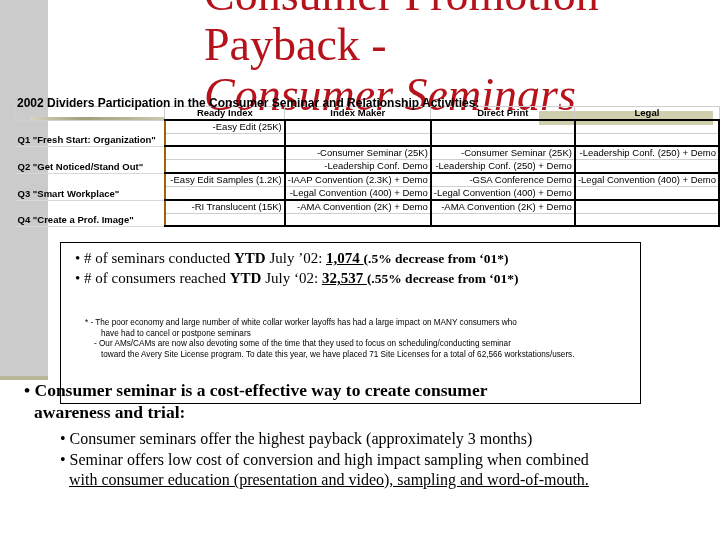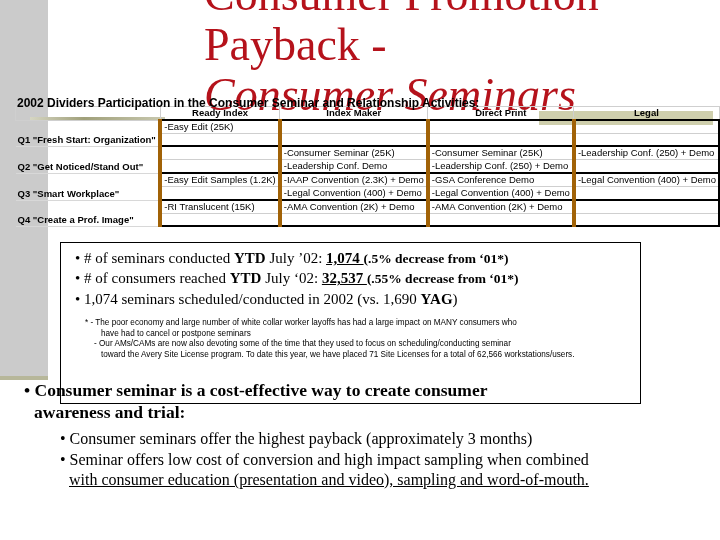--- a/index.html
+++ b/index.html
@@ -14,21 +14,21 @@
   .title { position: absolute; left: 204px; top: -30px; color: #b5121b; font-family: "Liberation Serif", serif; font-size: 46px; line-height: 50px; white-space: nowrap; }
   .title .l3 { font-style: italic; }
 
   .heading { position: absolute; left: 17px; top: 96px; font-family: "Liberation Sans", sans-serif; font-weight: bold; font-size: 12px; white-space: nowrap; z-index: 3; }
 
   table.grid { position: absolute; left: 15px; top: 106px; border-collapse: collapse; font-family: "Liberation Sans", sans-serif; font-size: 9.5px; z-index: 2; }
   table.grid td, table.grid th { height: 12.5px; padding: 0 2px; white-space: nowrap; overflow: hidden; line-height: 12px; }
   table.grid th { font-weight: bold; text-align: center; border: 1px solid #cfcfcf; }
   table.grid td { border-left: 1px solid #cfcfcf; border-right: 1px solid #cfcfcf; border-bottom: 1px solid #cfcfcf; }
   table.grid td.label { font-weight: bold; vertical-align: bottom; border: none; border-bottom: 1px solid #d8d8d8; }
-  table.grid td.dcell { border-left: 4px solid #a16207; border-right: 2px solid #000; }
+  table.grid td.dcell { border-left: 2px solid #a16207; border-right: 2px solid #000; text-align: right; }
   table.grid tr.qtop td.dcell { border-top: 2px solid #000; }
   table.grid tr.qend td.dcell { border-bottom: 2px solid #000; }
   .c0 { width: 150px; } .c1 { width: 120px; } .c2 { width: 143px; } .c3 { width: 142px; } .c4 { width: 139px; }
 
   .box { position: absolute; left: 60px; top: 242px; width: 581px; height: 162px; border: 1px solid #000; background: #fff; }
   .box .b { position: absolute; left: 14px; font-size: 15px; white-space: nowrap; }
   .box .b .bold { font-weight: bold; }
   .box .b u { font-weight: bold; }
   .box .b .sm { font-weight: bold; font-size: 13.5px; }
   .notes { position: absolute; left: 24px; top: 75px; font-family: "Liberation Sans", sans-serif; font-size: 8.2px; line-height: 10.6px; white-space: nowrap; }
@@ -125,23 +125,20 @@
 </tbody>
   </table>
 
 <div class="box">
   <div class="b" style="top:7px;">
     <span>• # of seminars conducted </span><span class="bold">YTD</span><span> July ’02: </span><u>1,074 </u><span class="sm">(.5% decrease from ‘01*)</span>
   </div>
   <div class="b" style="top:27px;">
     <span>• # of consumers reached </span><span class="bold">YTD</span><span> July ‘02: </span><u>32,537 </u><span class="sm">(.55% decrease from ‘01*)</span>
   </div>
-  <div class="b" style="top:48px;">
-    <span>• 1,074 seminars scheduled/conducted in 2002 (vs. 1,690 </span><span class="bold">YAG</span><span>)</span>
-  </div>
   <div class="notes">
     <div>* - The poor economy and large number of white collar worker layoffs has had a large impact on MANY consumers who</div>
     <div class="ind">have had to cancel or postpone seminars</div>
     <div class="sub" style="padding-left:9px;">- Our AMs/CAMs are now also devoting some of the time that they used to focus on scheduling/conducting seminar</div>
     <div class="ind">toward the Avery Site License program.  To date this year, we have placed 71 Site Licenses for a total of 62,566  workstations/users.</div>
   </div>
 </div>
 
 <div class="main-bullet">
   <div>• Consumer seminar is a cost-effective way to create consumer</div>

